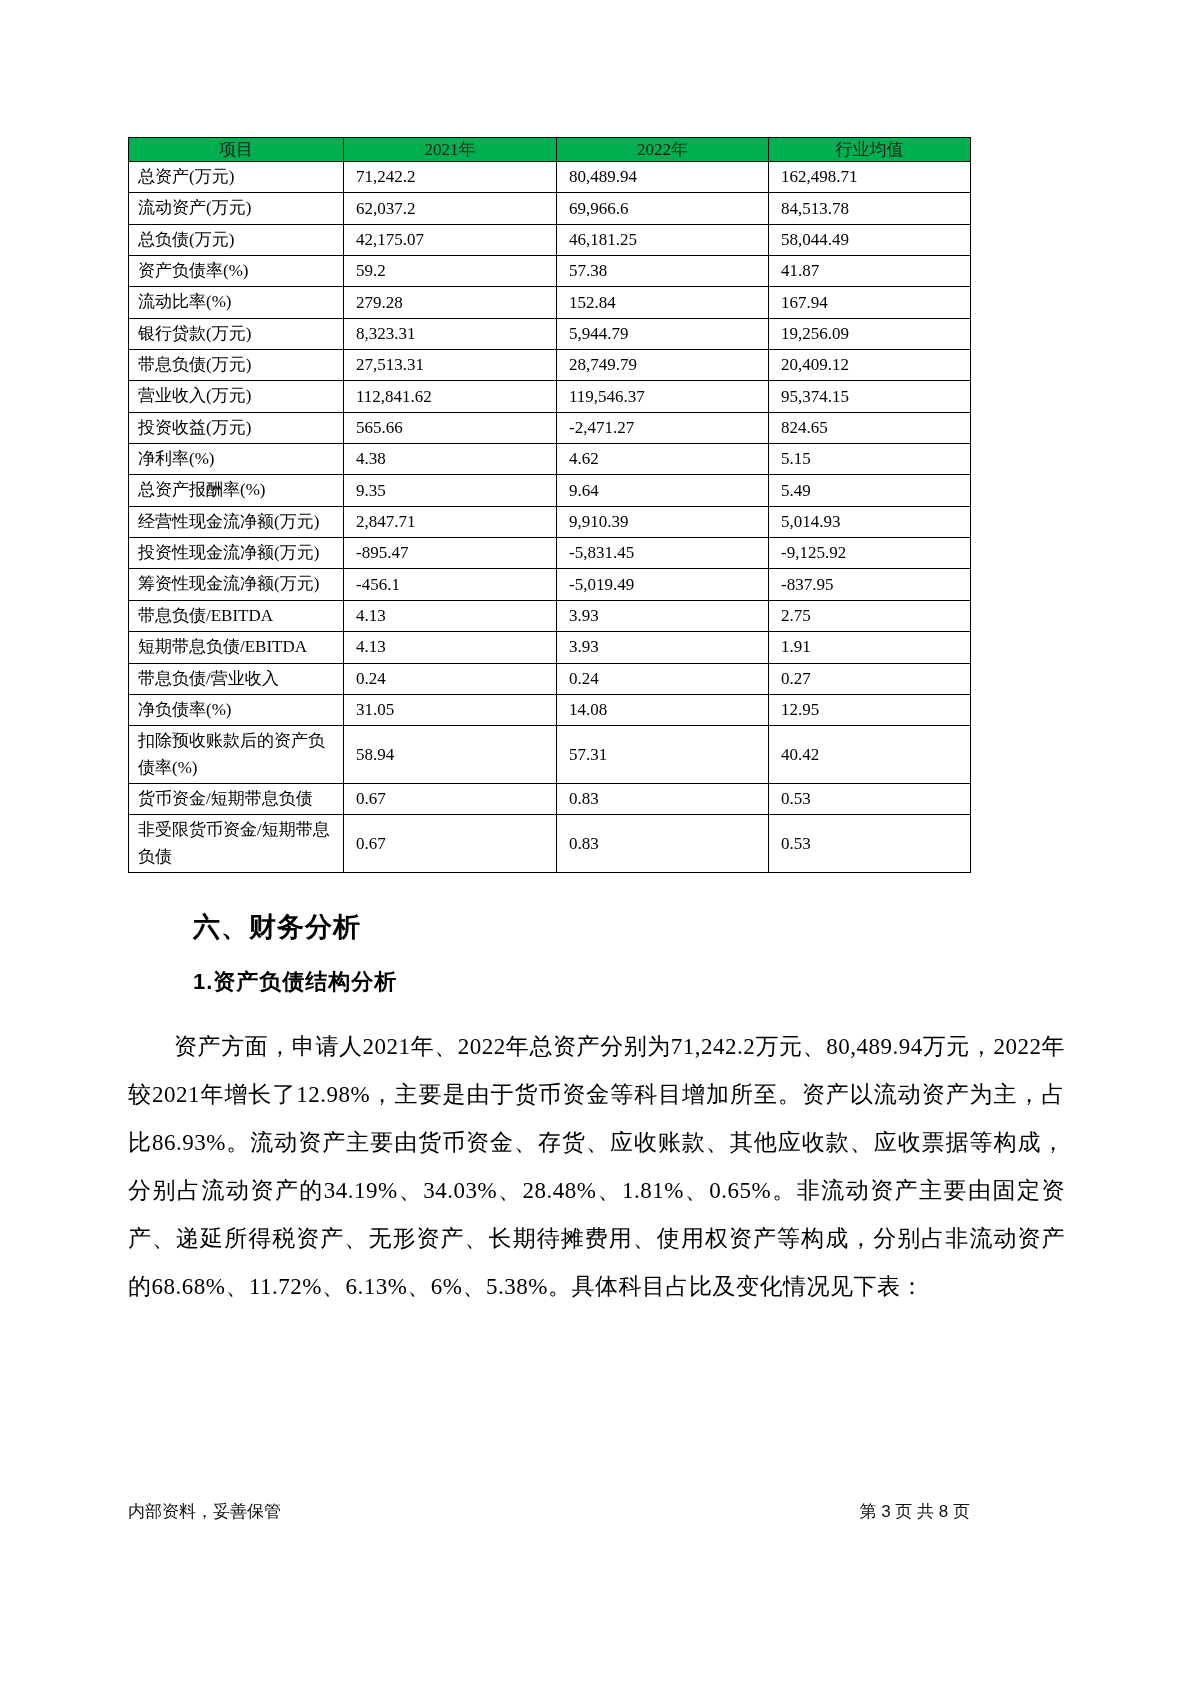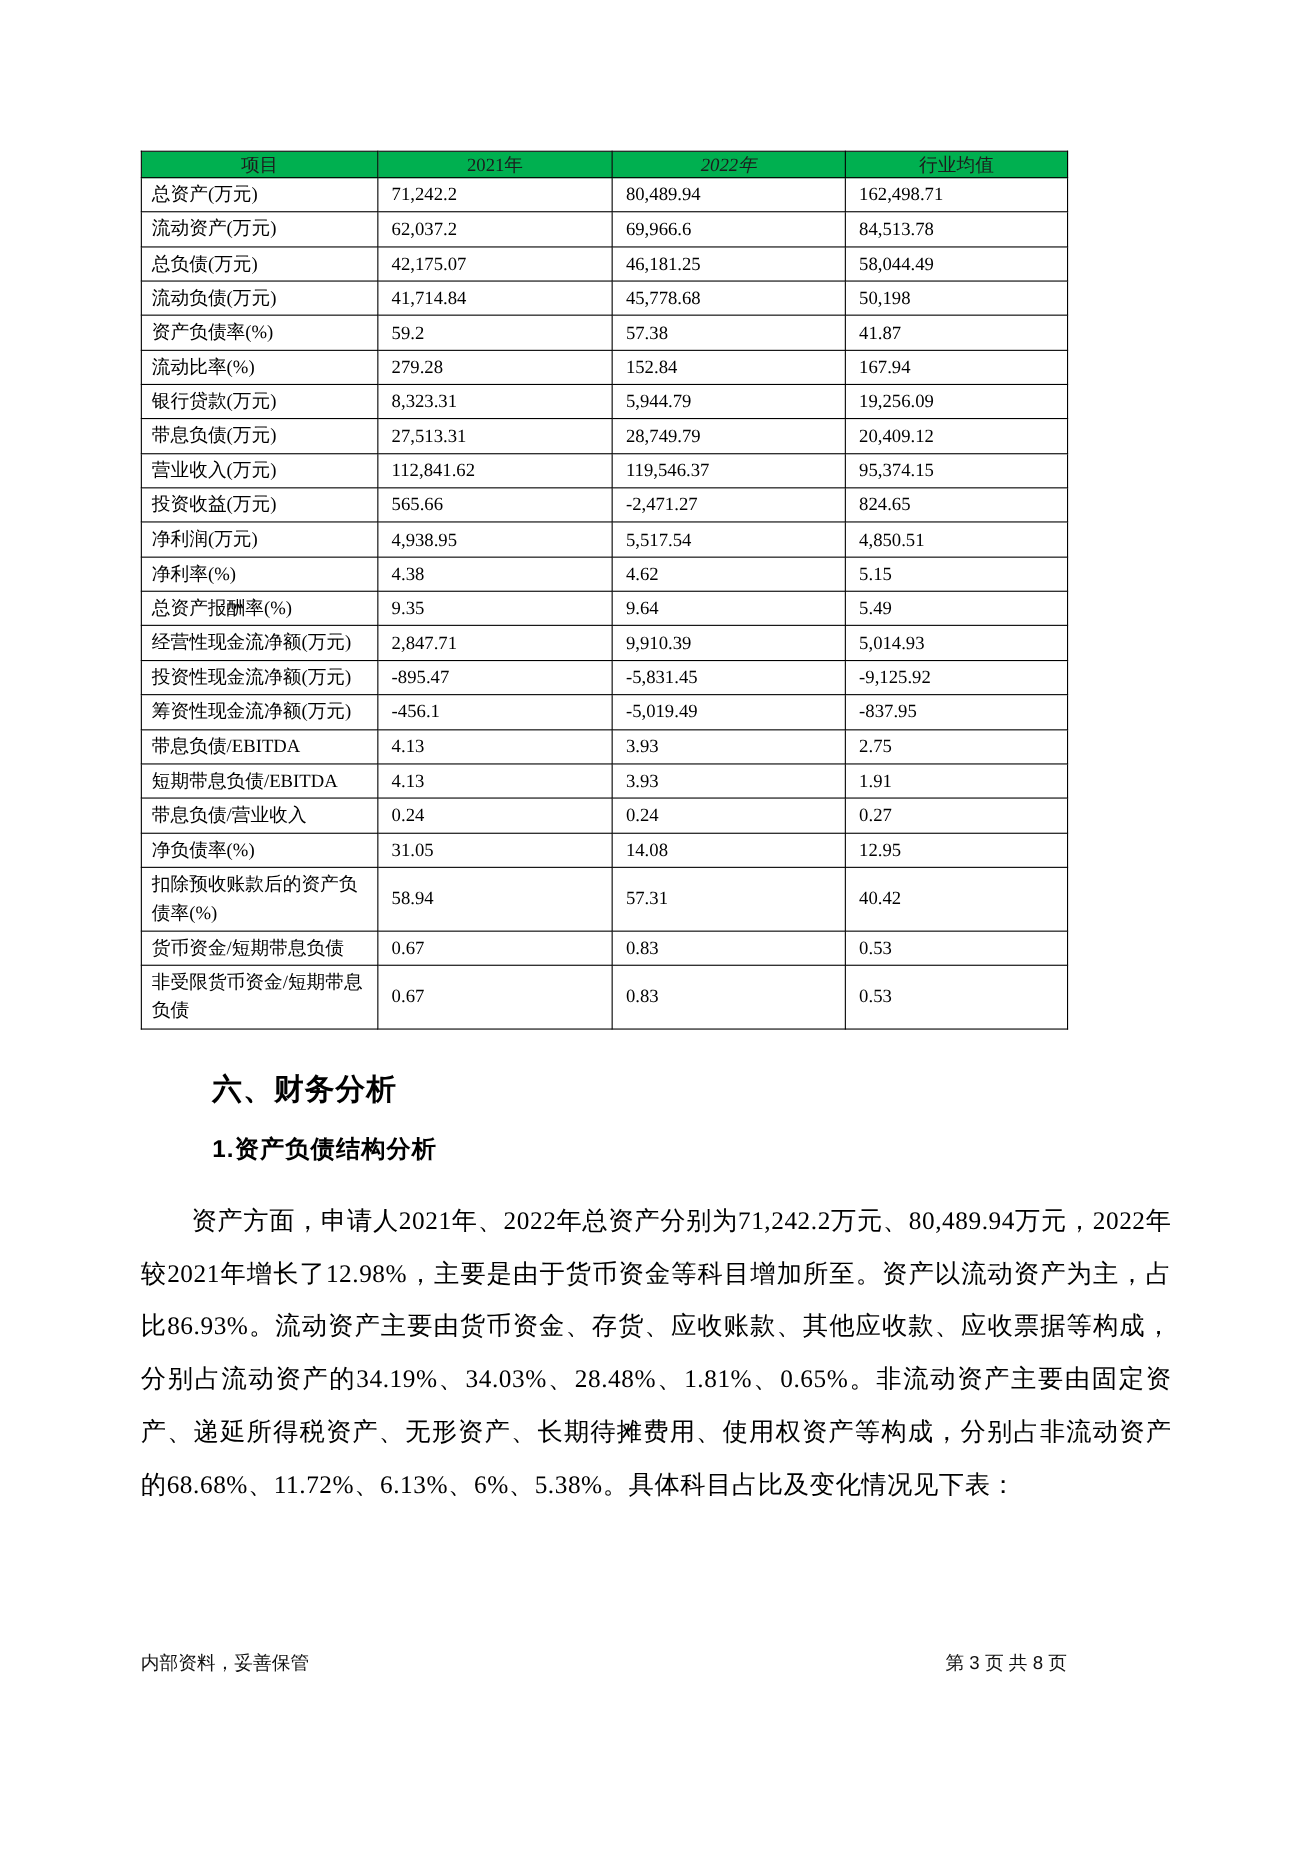--- a/index.html
+++ b/index.html
@@ -99,21 +99,21 @@
       <colgroup>
         <col style="width:215px">
         <col style="width:213px">
         <col style="width:212px">
         <col style="width:202px">
       </colgroup>
       <thead>
         <tr style="background: rgb(0, 176, 80);">
           <th style="color: rgb(28, 28, 28);">项目</th>
           <th style="color: rgb(28, 28, 28);">2021年</th>
-          <th style="color: rgb(28, 28, 28); font-style: italic;">2022年</th>
+          <th style="color: rgb(28, 28, 28);">2022年</th>
           <th style="color: rgb(28, 28, 28);">行业均值</th>
         </tr>
       </thead>
       <tbody>
           <tr>
             <td class="label-cell">总资产(万元)</td>
             <td class="value-cell">71,242.2</td>
             <td class="value-cell">80,489.94</td>
             <td class="value-cell">162,498.71</td>
           </tr>
@@ -123,26 +123,20 @@
             <td class="value-cell">69,966.6</td>
             <td class="value-cell">84,513.78</td>
           </tr>
           <tr>
             <td class="label-cell">总负债(万元)</td>
             <td class="value-cell">42,175.07</td>
             <td class="value-cell">46,181.25</td>
             <td class="value-cell">58,044.49</td>
           </tr>
           <tr>
-            <td class="label-cell">流动负债(万元)</td>
-            <td class="value-cell">41,714.84</td>
-            <td class="value-cell">45,778.68</td>
-            <td class="value-cell">50,198</td>
-          </tr>
-          <tr>
             <td class="label-cell">资产负债率(%)</td>
             <td class="value-cell">59.2</td>
             <td class="value-cell">57.38</td>
             <td class="value-cell">41.87</td>
           </tr>
           <tr>
             <td class="label-cell">流动比率(%)</td>
             <td class="value-cell">279.28</td>
             <td class="value-cell">152.84</td>
             <td class="value-cell">167.94</td>
@@ -163,26 +157,20 @@
             <td class="label-cell">营业收入(万元)</td>
             <td class="value-cell">112,841.62</td>
             <td class="value-cell">119,546.37</td>
             <td class="value-cell">95,374.15</td>
           </tr>
           <tr>
             <td class="label-cell">投资收益(万元)</td>
             <td class="value-cell">565.66</td>
             <td class="value-cell">-2,471.27</td>
             <td class="value-cell">824.65</td>
-          </tr>
-          <tr>
-            <td class="label-cell">净利润(万元)</td>
-            <td class="value-cell">4,938.95</td>
-            <td class="value-cell">5,517.54</td>
-            <td class="value-cell">4,850.51</td>
           </tr>
           <tr>
             <td class="label-cell">净利率(%)</td>
             <td class="value-cell">4.38</td>
             <td class="value-cell">4.62</td>
             <td class="value-cell">5.15</td>
           </tr>
           <tr>
             <td class="label-cell">总资产报酬率(%)</td>
             <td class="value-cell">9.35</td>

